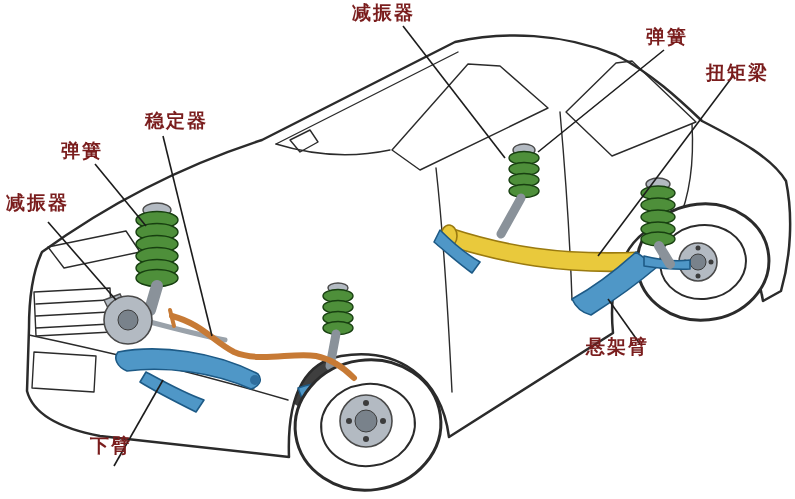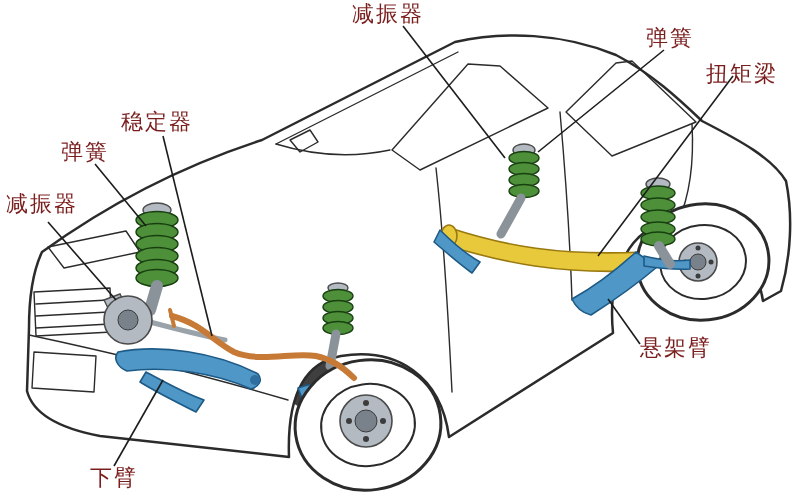--- a/index.html
+++ b/index.html
@@ -18,22 +18,22 @@
     position:relative;
     width:795px;height:499px;
     background:var(--background);
     overflow:hidden;
     font-family:"DejaVu Sans",sans-serif;
   }
   .canvas svg{position:absolute;left:0;top:0;}
   .label{
     position:absolute;
     color:var(--label-text);
-    font-size:22px;
-    font-weight:normal;
+    font-size:19px;
+    font-weight:bold;
     letter-spacing:2px;
     white-space:nowrap;
     line-height:1;
     text-align:center;
   }
   .car-line{fill:none;stroke:var(--outline);stroke-width:2;stroke-linecap:round;stroke-linejoin:round;}
   .car-body{fill:#ffffff;stroke:var(--outline);stroke-width:2.5;stroke-linejoin:round;}
   .thin{stroke-width:1.4;}
   .coil{fill:var(--spring-green);stroke:#173f10;stroke-width:1.4;}
   .mount{fill:var(--hub-gray);stroke:#4a4a4a;stroke-width:1.4;}
@@ -191,18 +191,18 @@
       <path class="leader" d="M 95 164 L 146 226"></path>
       <path class="leader" d="M 48 222 L 116 300"></path>
       <path class="leader" d="M 640 344 L 608 299"></path>
       <path class="leader" d="M 114 466 L 163 380"></path>
     </g>
   </svg>
 
   <div class="label" style="left:352px;top:3px">减振器</div>
   <div class="label" style="left:646px;top:27px">弹簧</div>
   <div class="label" style="left:706px;top:63px">扭矩梁</div>
-  <div class="label" style="left:121px;top:111px">稳定器</div>
+  <div class="label" style="left:145px;top:111px">稳定器</div>
   <div class="label" style="left:61px;top:141px">弹簧</div>
   <div class="label" style="left:6px;top:193px">减振器</div>
-  <div class="label" style="left:640px;top:337px">悬架臂</div>
-  <div class="label" style="left:90px;top:467px">下臂</div>
+  <div class="label" style="left:586px;top:337px">悬架臂</div>
+  <div class="label" style="left:90px;top:436px">下臂</div>
 </div>
 
 </body></html>

